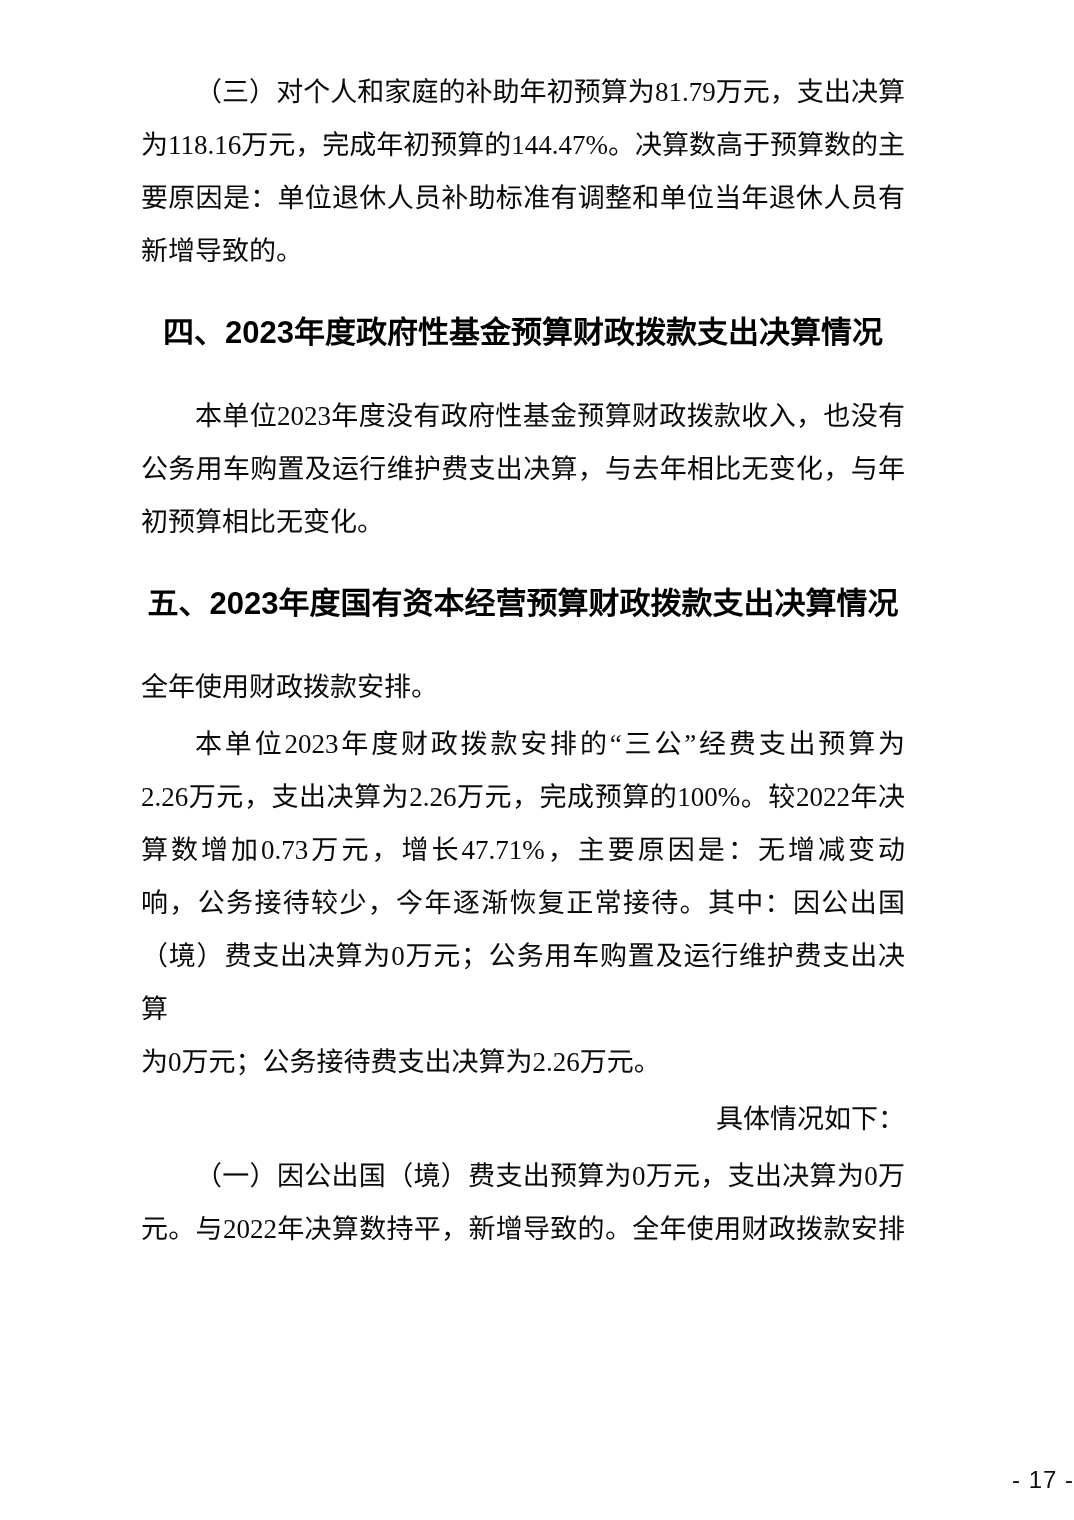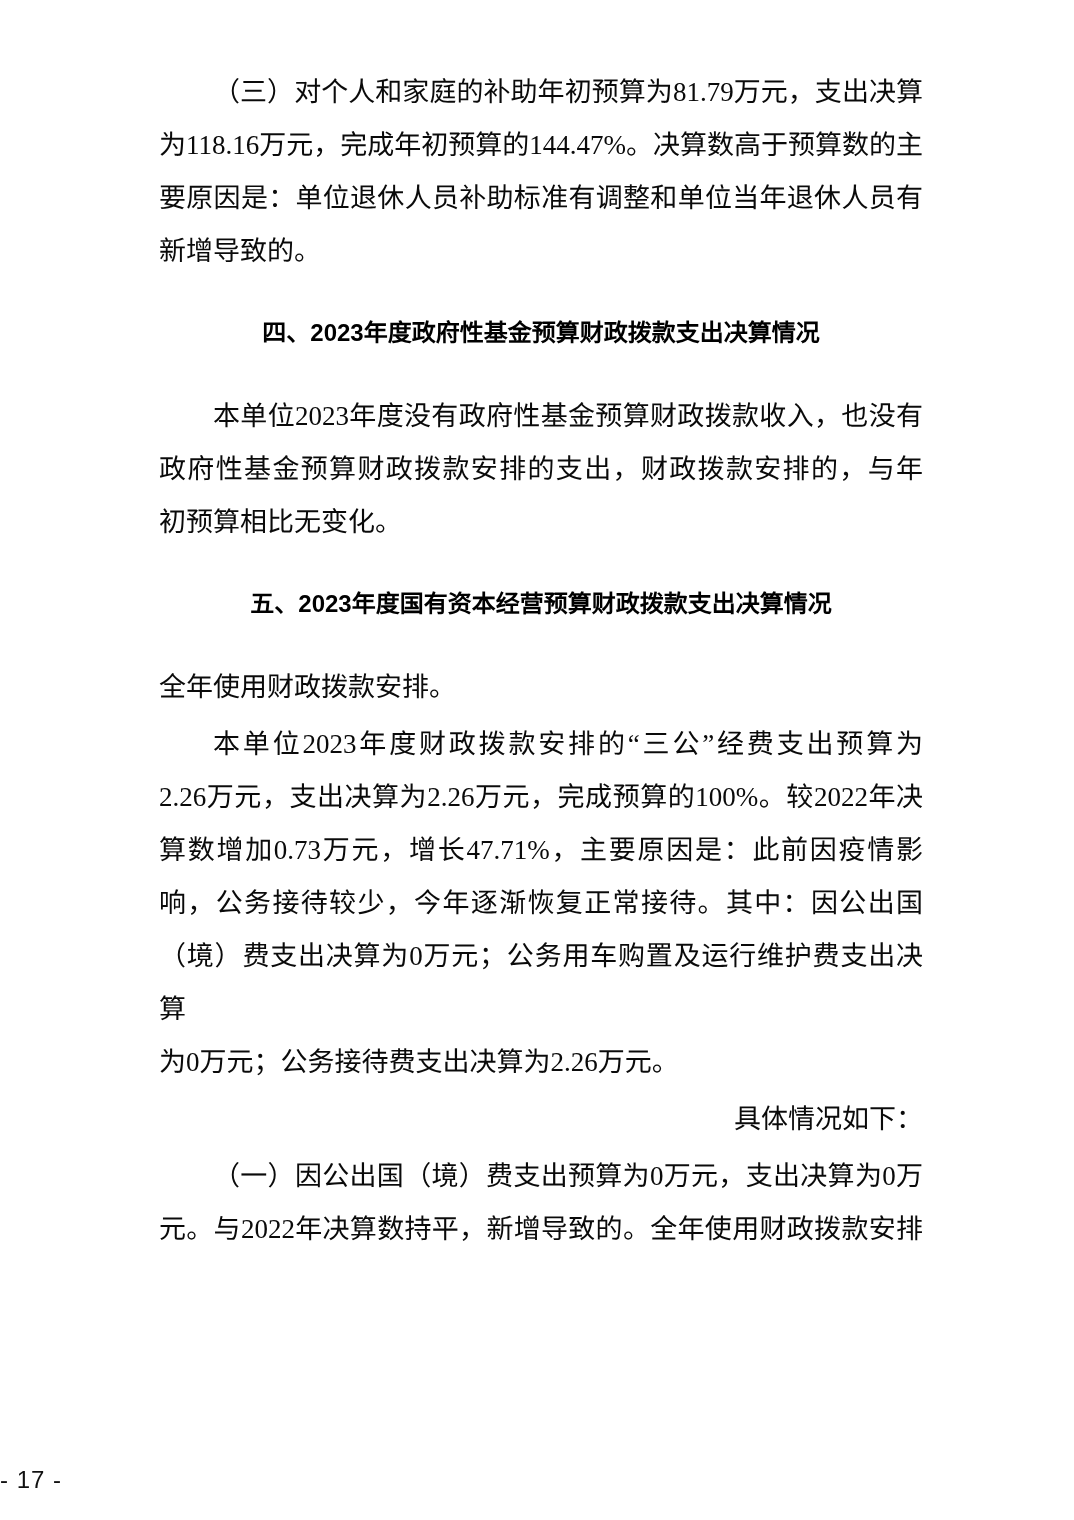--- a/index.html
+++ b/index.html
@@ -11,21 +11,21 @@
     position: relative;
     width: 1074px;
     height: 1520px;
     background: #ffffff;
     color: #000000;
     font-family: "Liberation Serif", "DejaVu Serif", serif;
     overflow: hidden;
   }
   .content {
     position: absolute;
-    left: 159px;
+    left: 141px;
     top: 66px;
     width: 764px;
   }
   .para {
     margin: 0;
     font-size: 27px;
     line-height: 53px;
     color: #0a0a0a;
   }
   .para + .para { margin-top: 4px; }
@@ -35,63 +35,63 @@
   }
   .line.first { text-indent: 2em; text-align: right; }
   .line.j {
     text-align: justify;
     text-align-last: justify;
     text-justify: inter-character;
   }
   .heading {
     font-family: "Liberation Sans", "DejaVu Sans", sans-serif;
     font-weight: bold;
-    font-size: 24px;
+    font-size: 31px;
     line-height: 46px;
     text-align: center;
     color: #000000;
     margin: 32px 0 34px 0;
   }
   .pagenum {
     position: absolute;
     left: 0;
     right: 0;
     top: 1466px;
-    text-align: left;
+    text-align: right;
     font-family: "Liberation Sans", "DejaVu Sans", sans-serif;
     font-size: 24px;
     letter-spacing: 1px;
     color: #111111;
   }
 </style>
 </head>
 <body>
 
 <div class="page">
   <main class="content" id="doc-content">
       <div class="para">
         <span class="line j first">（三）对个人和家庭的补助年初预算为81.79万元，支出决算</span>
         <span class="line j">为118.16万元，完成年初预算的144.47%。决算数高于预算数的主</span>
         <span class="line j">要原因是：单位退休人员补助标准有调整和单位当年退休人员有</span>
         <span class="line">新增导致的。</span>
       </div>
       <div class="heading">四、2023年度政府性基金预算财政拨款支出决算情况</div>
       <div class="para">
         <span class="line j first">本单位2023年度没有政府性基金预算财政拨款收入，也没有</span>
-        <span class="line j">政府性基金预算财政拨款安排的支出，财政拨款安排的，与年</span>
+        <span class="line j">公务用车购置及运行维护费支出决算，与去年相比无变化，与年</span>
         <span class="line">初预算相比无变化。</span>
       </div>
       <div class="heading">五、2023年度国有资本经营预算财政拨款支出决算情况</div>
       <div class="para">
         <span class="line">全年使用财政拨款安排。</span>
       </div>
       <div class="para">
         <span class="line j first">本单位2023年度财政拨款安排的“三公”经费支出预算为</span>
         <span class="line j">2.26万元，支出决算为2.26万元，完成预算的100%。较2022年决</span>
-        <span class="line j">算数增加0.73万元，增长47.71%，主要原因是：此前因疫情影</span>
+        <span class="line j">算数增加0.73万元，增长47.71%，主要原因是：无增减变动</span>
         <span class="line j">响，公务接待较少，今年逐渐恢复正常接待。其中：因公出国</span>
         <span class="line j">（境）费支出决算为0万元；公务用车购置及运行维护费支出决算</span>
         <span class="line">为0万元；公务接待费支出决算为2.26万元。</span>
       </div>
       <div class="para">
         <span class="line first">具体情况如下：</span>
       </div>
       <div class="para">
         <span class="line j first">（一）因公出国（境）费支出预算为0万元，支出决算为0万</span>
         <span class="line j">元。与2022年决算数持平，新增导致的。全年使用财政拨款安排</span>

